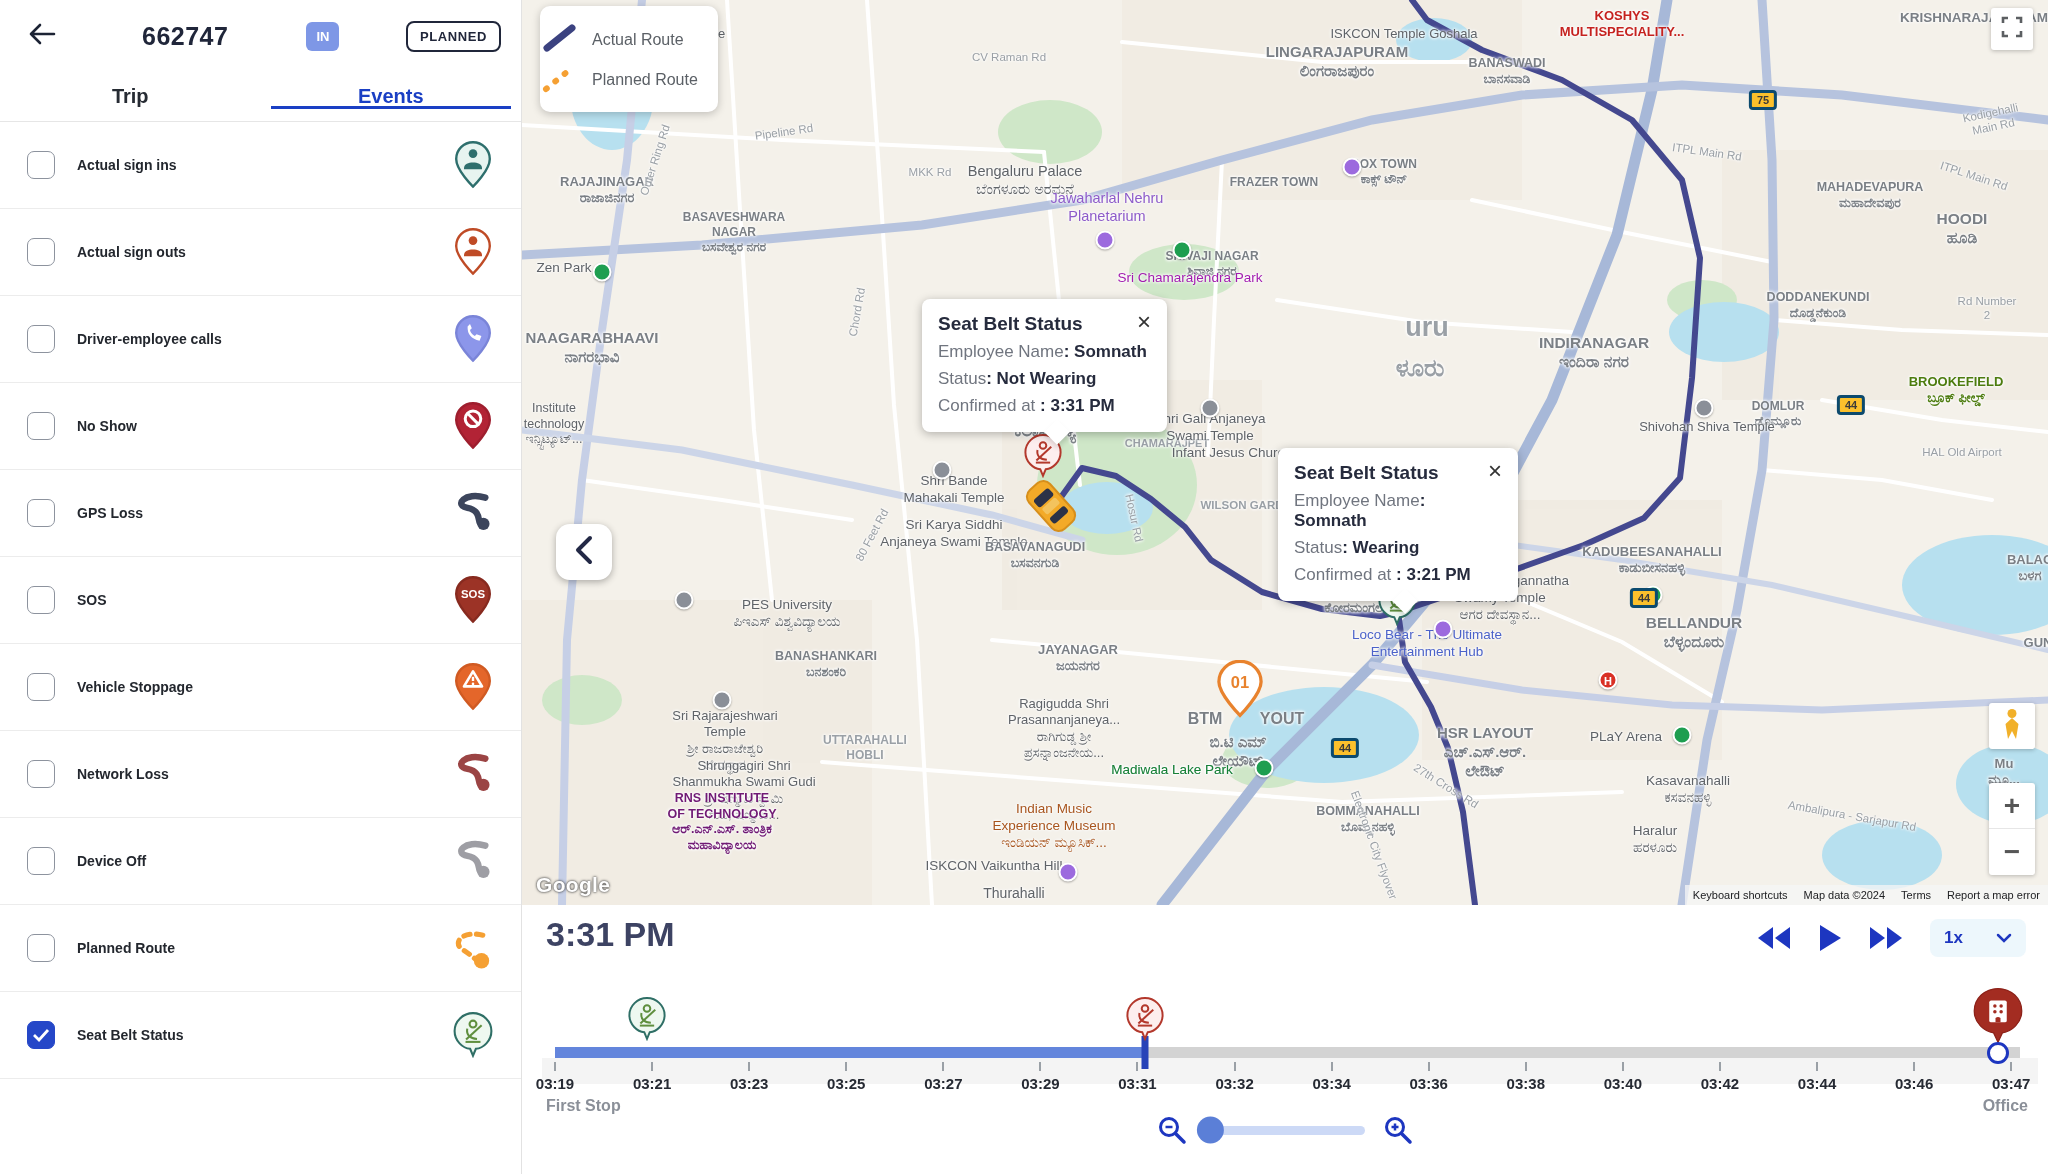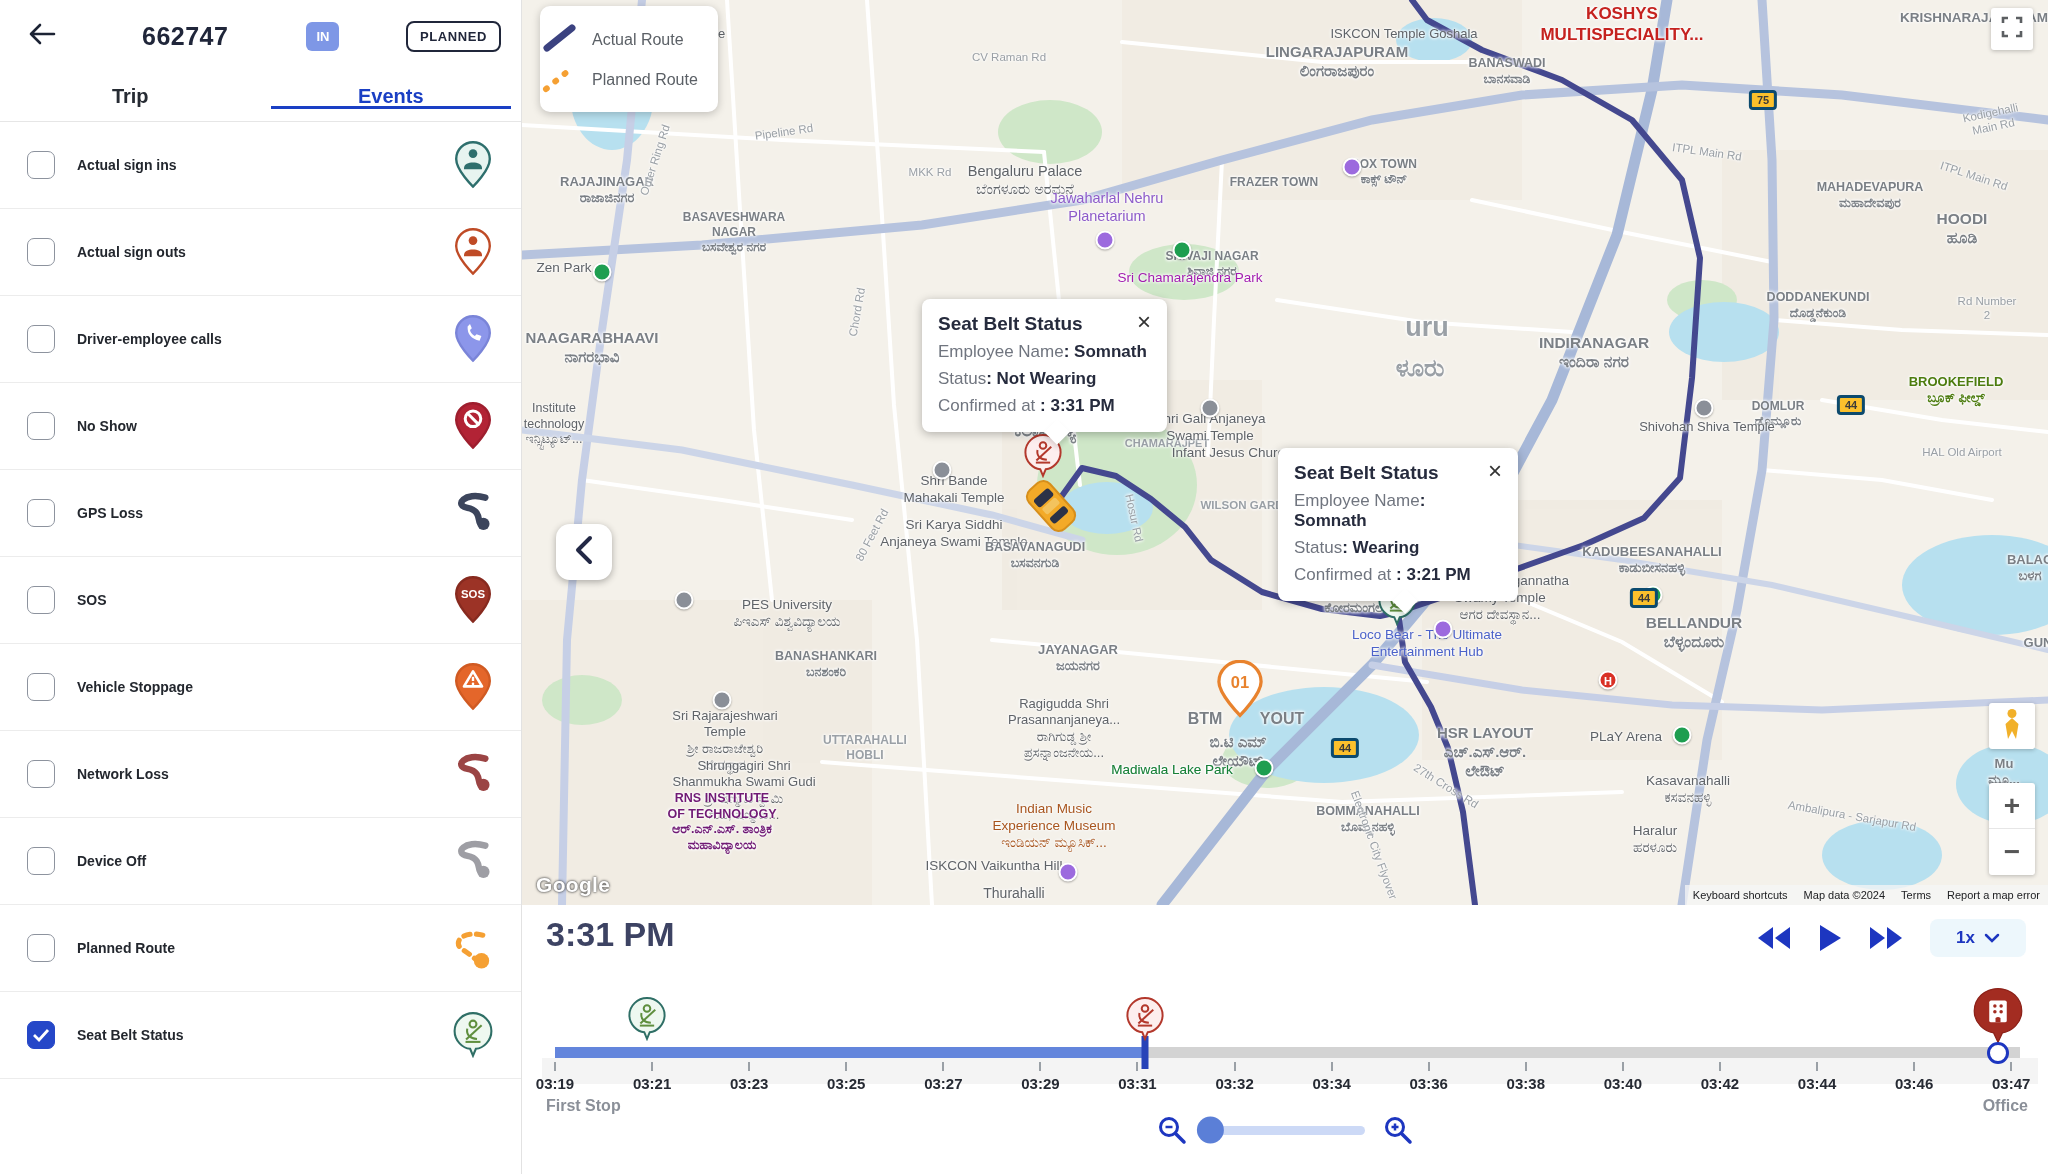--- a/index.html
+++ b/index.html
@@ -51,21 +51,21 @@
   .zoomctl .zbtn:first-child { border-bottom:1px solid #e6e6e6; }
   .google-logo { position:absolute; left:14px; bottom:8px; font-size:21px; font-weight:700; color:#fff; letter-spacing:.3px; text-shadow:0 0 3px rgba(68,68,68,.85),0 0 2px rgba(68,68,68,.85); z-index:11; }
   .attribution { position:absolute; right:0; bottom:0; height:20px; display:flex; align-items:center; gap:16px; padding:0 8px; background:rgba(245,245,245,.75); font-size:11px; color:#202124; z-index:11; }
   .attribution span { cursor:pointer; }
 
   
   .timeline-panel { position:absolute; left:522px; top:905px; width:1526px; height:269px; background:#fff;text-decoration:underline; }
   .current-time { position:absolute; left:24px; top:10px; font-size:34px; font-weight:700; color:#3d4363; }
   .playback { position:absolute; right:22px; top:14px; display:flex; align-items:center; gap:26px; }
   .pb-btn { cursor:pointer; display:flex; align-items:center; }
-  .speed-pill { display:flex; align-items:center; justify-content:space-between; width:96px; height:38px; background:#edf7fc; border-radius:8px; padding:0 26px; cursor:pointer; }
+  .speed-pill { display:flex; align-items:center; justify-content:space-between; width:96px; height:38px; background:#edf7fc; border-radius:8px; padding:0 14px; cursor:pointer; }
   .speed-val { font-size:17px; font-weight:700; color:#1d36c0; }
   .track-wrap { position:absolute; left:33px; top:142px; width:1465px; height:11px; background:#d3d3d3; }
   .track-fill { position:absolute; left:0; top:0; height:11px; background:#6385dc; }
   .cursor-bar { position:absolute; top:-11px; width:7px; height:33px; background:#2743b8; transform:translateX(-50%); cursor:pointer; }
   .tl-marker { position:absolute; transform:translate(-50%,-100%); top:-2px; cursor:pointer; }
   .end-handle { position:absolute; top:5.5px; width:22px; height:22px; background:#fff; border:3.5px solid #1d36c0; border-radius:50%; transform:translate(-50%,-50%); cursor:pointer; z-index:2; }
   .tick-strip { position:absolute; left:20px; right:10px; top:153px; height:26px; background:#f4f4f4; }
   .tick-mark { position:absolute; top:4px; width:2px; height:9px; background:#9aa0a6; transform:translateX(-50%); }
   .tick-label { position:absolute; top:62px; transform:translateX(-50%); font-size:15px; font-weight:700; color:#262a33; }
   .endpoint-label { position:absolute; top:192px; font-size:16px; font-weight:700; color:#8a8f98; }
@@ -286,21 +286,21 @@
     </svg>
 
     <div id="map-labels">
         <div class="map-label" style="left: 157px; top: 58px; font-size: 13px; color: rgb(95, 99, 104); font-weight: 500;">ISKCON temple
 Bangalore
 ಇಸ್ಕಾನ್ ಶ್ರೀ
 ರಾಧಾ ಕೃಷ್ಣ...</div>
         <div class="map-label" style="left: 882px; top: 34px; font-size: 13px; color: rgb(95, 99, 104); font-weight: 500;">ISKCON Temple Goshala</div>
         <div class="map-label" style="left: 815px; top: 62px; font-size: 15px; color: rgb(122, 127, 133); font-weight: 700;">LINGARAJAPURAM
 ಲಿಂಗರಾಜಪುರಂ</div>
-        <div class="map-label" style="left: 1100px; top: 24px; font-size: 17px; color: rgb(197, 34, 31); font-weight: 700;">KOSHYS
+        <div class="map-label" style="left: 1100px; top: 24px; font-size: 13px; color: rgb(197, 34, 31); font-weight: 700;">KOSHYS
 MULTISPECIALITY...</div>
         <div class="map-label" style="left: 1452px; top: 18px; font-size: 13.5px; color: rgb(122, 127, 133); font-weight: 700;">KRISHNARAJAPURAM</div>
         <div class="map-label" style="left: 985px; top: 72px; font-size: 12.5px; color: rgb(122, 127, 133); font-weight: 700;">BANASWADI
 ಬಾನಸವಾಡಿ</div>
         <div class="map-label" style="left: 503px; top: 180px; font-size: 14.5px; color: rgb(95, 99, 104); font-weight: 500;">Bengaluru Palace
 ಬೆಂಗಳೂರು ಅರಮನೆ</div>
         <div class="map-label" style="left: 585px; top: 207px; font-size: 14.5px; color: rgb(141, 91, 201); font-weight: 500;">Jawaharlal Nehru
 Planetarium</div>
         <div class="map-label" style="left: 85px; top: 190px; font-size: 13px; color: rgb(122, 127, 133); font-weight: 700;">RAJAJINAGAR
 ರಾಜಾಜಿನಗರ</div>

